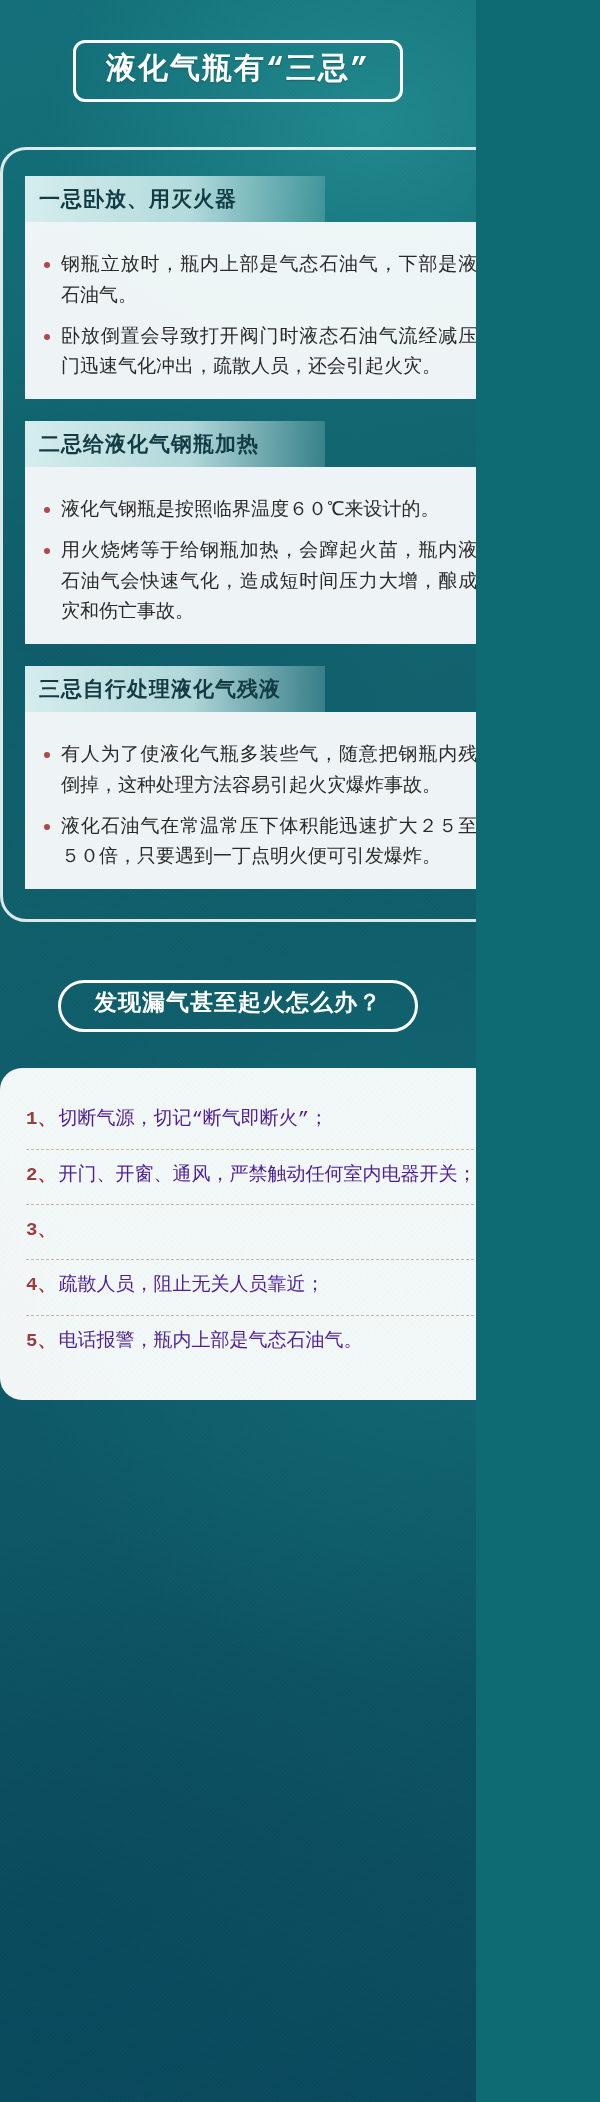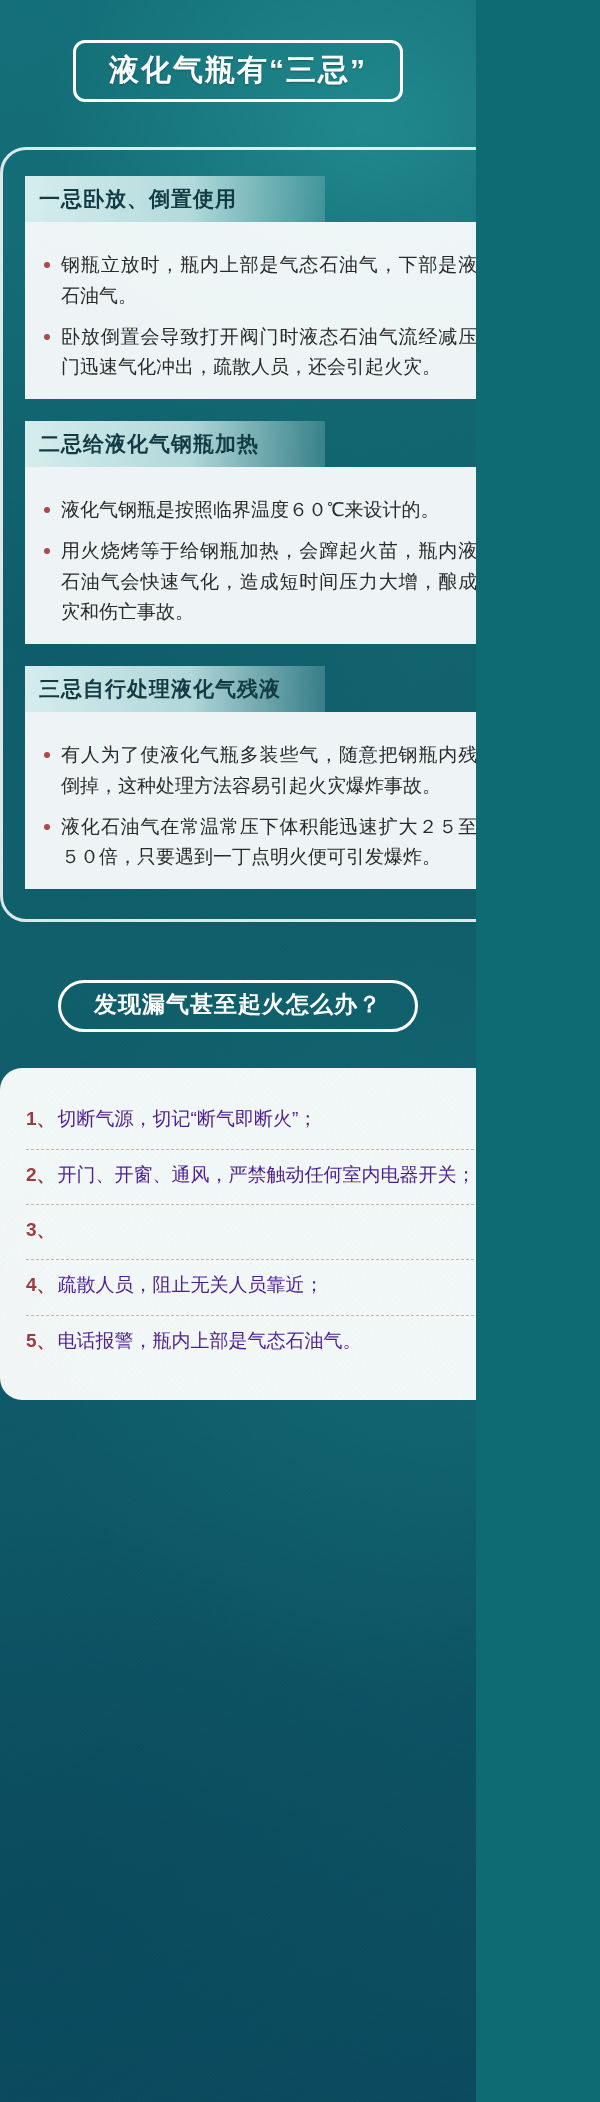--- a/index.html
+++ b/index.html
@@ -13,20 +13,21 @@
     position: relative;
     width: 476px;
     height: 2102px;
     overflow: hidden;
     background:
       radial-gradient(ellipse 520px 420px at 78% 6%, rgba(44,160,160,0.55) 0%, rgba(44,160,160,0) 62%),
       radial-gradient(ellipse 600px 500px at 12% 30%, rgba(12,86,104,0.55) 0%, rgba(12,86,104,0) 60%),
       radial-gradient(ellipse 700px 600px at 95% 62%, rgba(22,126,130,0.45) 0%, rgba(22,126,130,0) 65%),
       radial-gradient(ellipse 700px 700px at 10% 92%, rgba(10,72,92,0.7) 0%, rgba(10,72,92,0) 60%),
       linear-gradient(170deg, #13707a 0%, #11656f 25%, #0f5d6a 50%, #0d5566 75%, #0b4a5e 100%);
+    font-family: Liberation Mono, monospace;
   }
   .noise {
     position: absolute;
     inset: 0;
     pointer-events: none;
     opacity: 0.10;
     background-image:
       repeating-linear-gradient(47deg, rgba(255,255,255,0.10) 0px, rgba(255,255,255,0.10) 1px, rgba(0,0,0,0) 1px, rgba(0,0,0,0) 3px),
       repeating-linear-gradient(133deg, rgba(0,0,0,0.10) 0px, rgba(0,0,0,0.10) 1px, rgba(0,0,0,0) 1px, rgba(0,0,0,0) 4px);
   }
@@ -160,21 +161,21 @@
 
   <div class="title-wrap">
     <div class="title-box">
       <div class="title-text">液化气瓶有“三忌”</div>
     </div>
   </div>
 
   <div class="main-card">
 
     <div class="section">
-      <div class="section-head">一忌卧放、倒置使用</div>
+      <div class="section-head">一忌卧放、用灭火器</div>
       <div class="section-body">
         <ul class="bullets">
           <li>钢瓶立放时，瓶内上部是气态石油气，下部是液态石油气。</li>
           <li>卧放倒置会导致打开阀门时液态石油气流经减压阀门迅速气化冲出，疏散人员，还会引起火灾。</li>
         </ul>
       </div>
     </div>
 
     <div class="section">
       <div class="section-head">二忌给液化气钢瓶加热</div>

